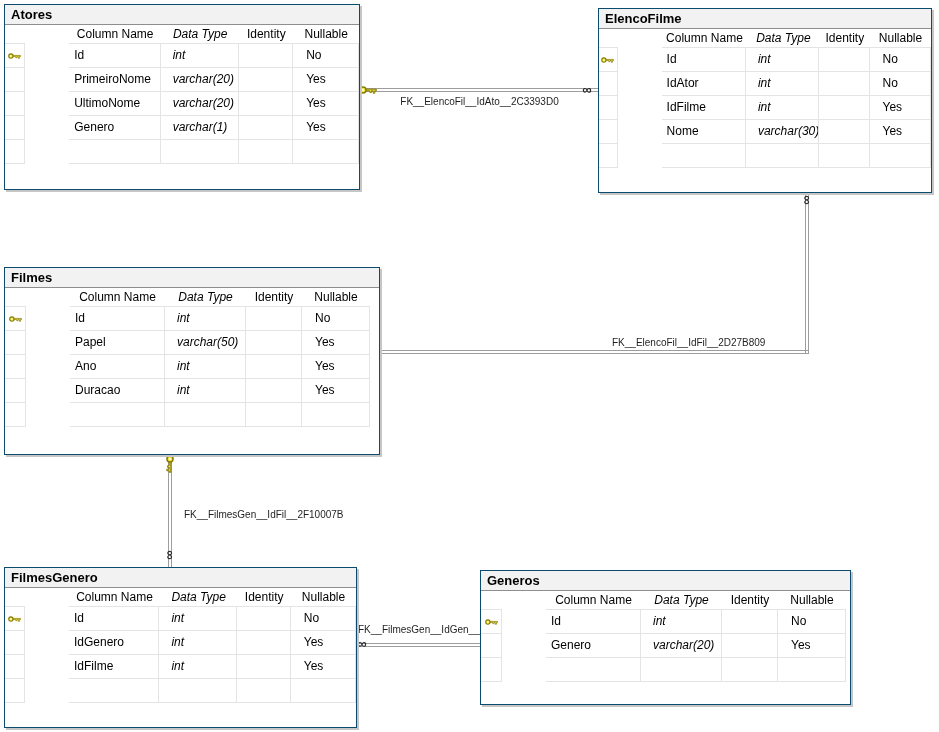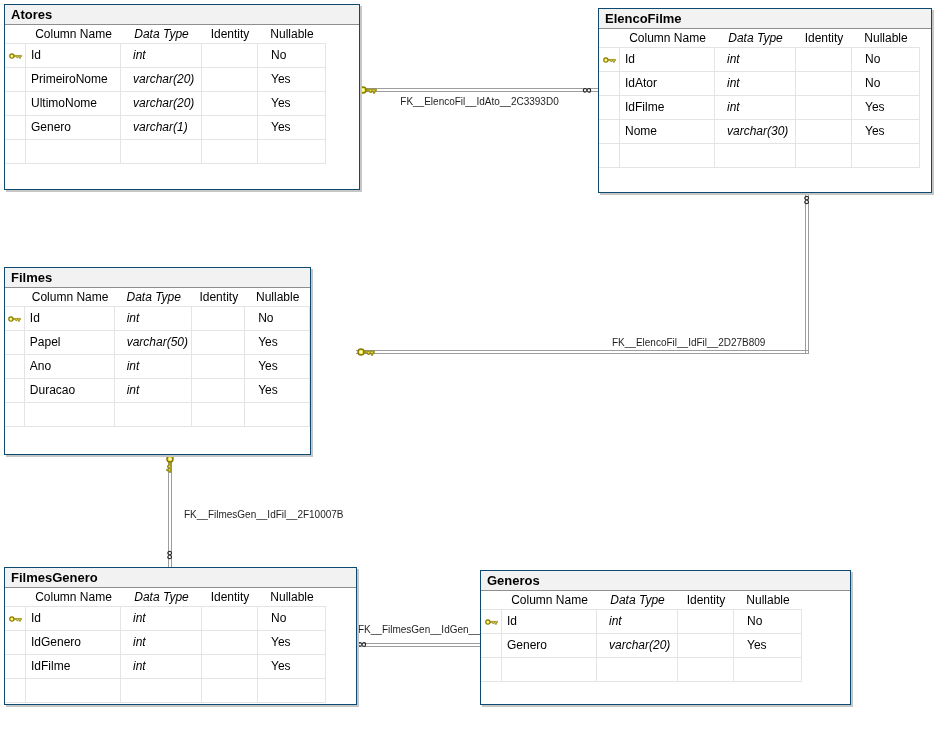--- a/index.html
+++ b/index.html
@@ -10,21 +10,21 @@
   
   .tbl { position:absolute; background:#ffffff; border:1px solid #0c4a6e; box-shadow:2px 2px 0 #C6C6C6; }
   .title { height:20px; background:#F2F2F2; border-bottom:1px solid #8E8E8E;
            font-size:13px; font-weight:bold; color:#000; padding:2px 0 0 6px; line-height:16px; }
   .row { display:flex; height:24px; }
   .row.hd { height:19px; }
   .cell { border-right:1px solid #E4E4E4; border-bottom:1px solid #E4E4E4;
           font-size:12px; color:#000; line-height:23px; white-space:nowrap; overflow:hidden; }
   .hd .cell { border-right:0; text-align:center; line-height:18px; }
   .c0 { width:21px; display:flex; align-items:center; justify-content:center; }
-  .c1 { width:95px; padding-left:5px; }
+  .c1 { width:95px; padding-left:5px;margin-left:44px; }
   .c2 { width:81px; padding-left:12px;font-style:italic; }
   .c3 { width:56px; padding-left:12px; }
   .c4 { width:68px; padding-left:13px; }
   .hd .c1,.hd .c2,.hd .c3,.hd .c4 { padding-left:0; }
 
   
   .hline { position:absolute; height:4px; border-top:1px solid #9D9D9D; border-bottom:1px solid #9D9D9D; }
   .vline { position:absolute; width:4px; border-left:1px solid #9D9D9D; border-right:1px solid #9D9D9D; }
   .endpoint { position:absolute; display:block; }
   .mirror { transform:scaleX(-1); }
@@ -182,21 +182,21 @@
       <div class="row">
         <div class="cell c0"></div>
         <div class="cell c1"></div>
         <div class="cell c2"></div>
         <div class="cell c3"></div>
         <div class="cell c4"></div>
       </div>
     </div>
   </div>
 
-  <div class="tbl" style="left:4px;top:267px;width:307px;height:188px">
+  <div class="tbl" style="left:4px;top:267px;width:376px;height:188px">
     <div class="title">Filmes</div>
     <div>
       <div class="row hd">
         <div class="cell c0"></div>
         <div class="cell c1">Column Name</div>
         <div class="cell c2">Data Type</div>
         <div class="cell c3">Identity</div>
         <div class="cell c4">Nullable</div>
       </div>
       <div class="row">
@@ -234,21 +234,21 @@
       <div class="row">
         <div class="cell c0"></div>
         <div class="cell c1"></div>
         <div class="cell c2"></div>
         <div class="cell c3"></div>
         <div class="cell c4"></div>
       </div>
     </div>
   </div>
 
-  <div class="tbl" style="left:4px;top:567px;width:353px;height:138px">
+  <div class="tbl" style="left:4px;top:567px;width:353px;height:161px">
     <div class="title">FilmesGenero</div>
     <div>
       <div class="row hd">
         <div class="cell c0"></div>
         <div class="cell c1">Column Name</div>
         <div class="cell c2">Data Type</div>
         <div class="cell c3">Identity</div>
         <div class="cell c4">Nullable</div>
       </div>
       <div class="row">

